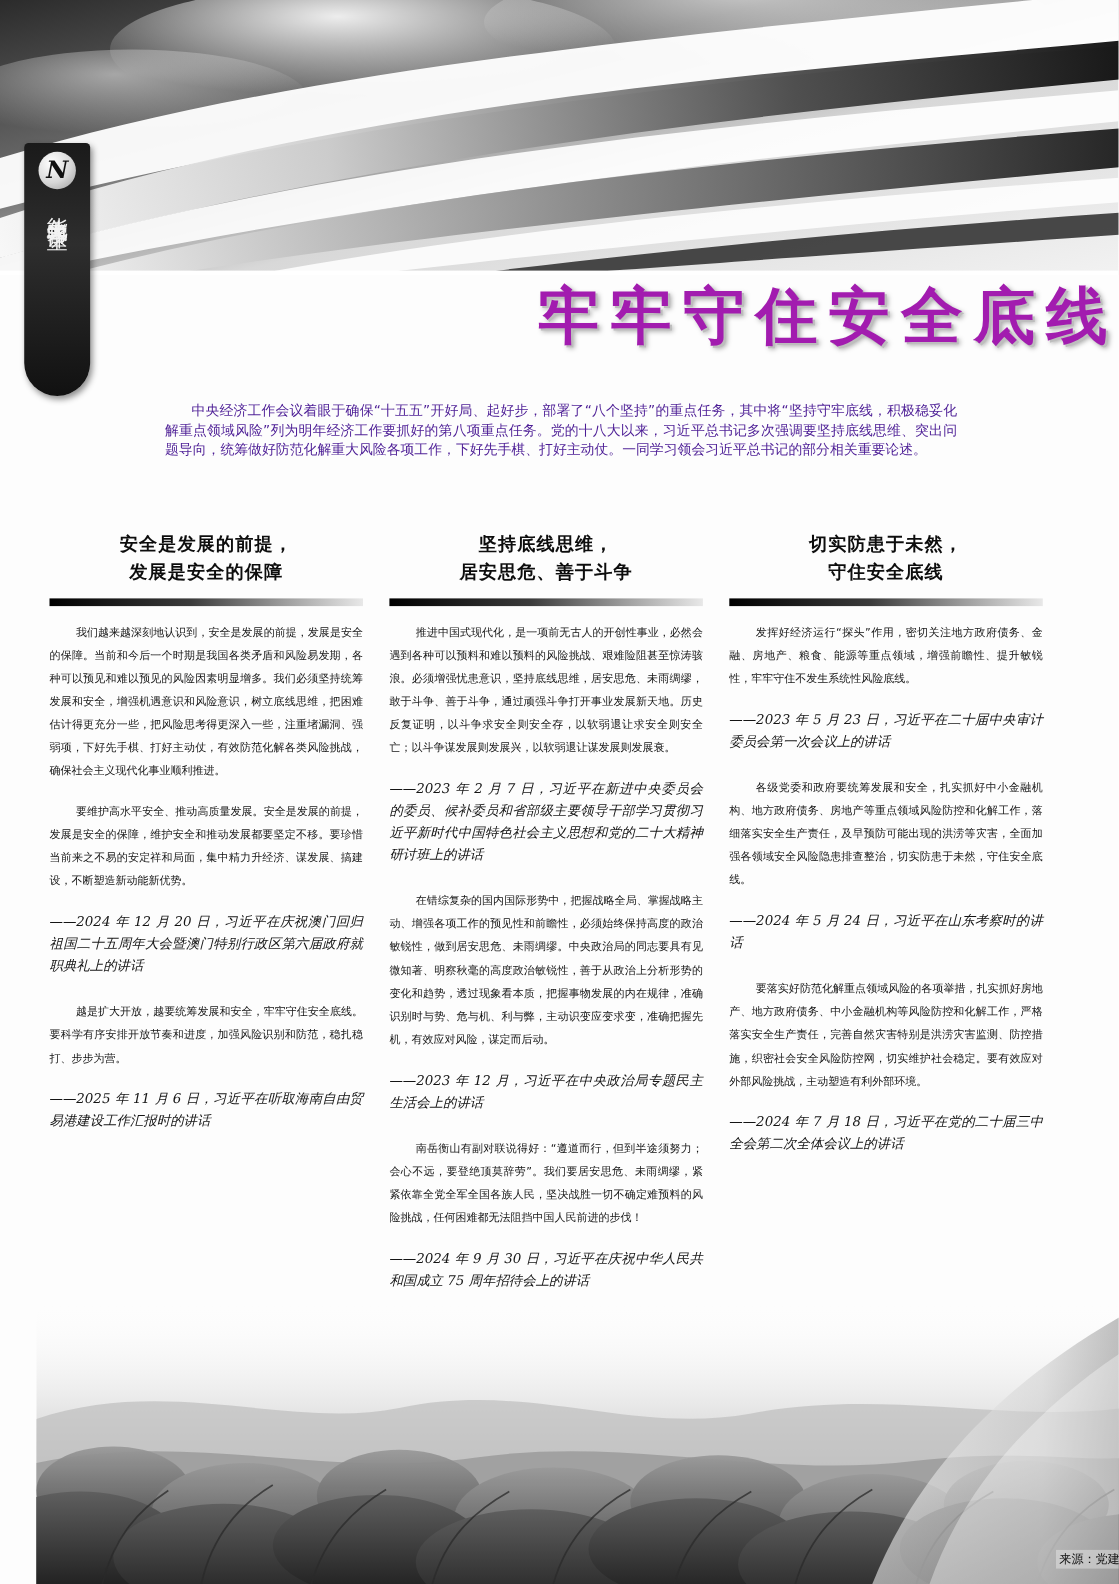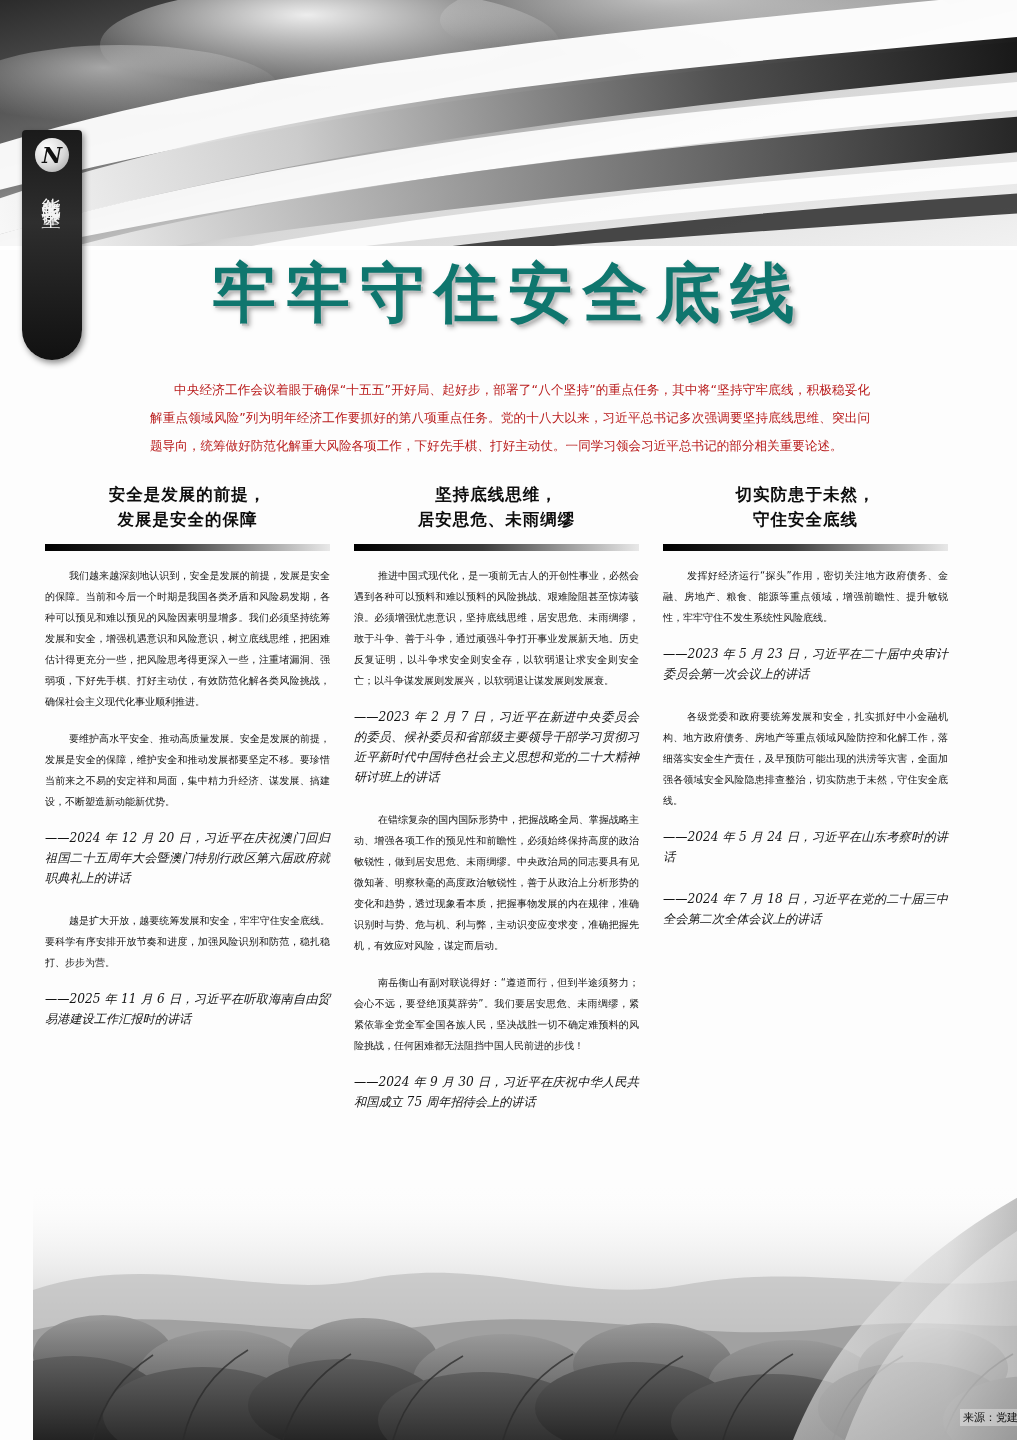--- a/index.html
+++ b/index.html
@@ -31,31 +31,31 @@
   }
   .plaque .vtext{
     margin-top:10px;color:#f3f3f3;font-size:19px;letter-spacing:2px;
     writing-mode:vertical-rl;text-orientation:upright;
     font-family:"DejaVu Serif","Liberation Serif",serif;
     height:170px;
   }
 
   
   .main-title{
-    position:absolute;left:0;top:250px;width:1017px;text-align:center;
-    font-size:64px;font-weight:bold;letter-spacing:10px;
-    color:#0f766e;
+    position:absolute;left:0;top:250px;width:1017px;text-align:right;
+    font-size:56px;font-weight:bold;letter-spacing:10px;
+    color:#a21caf;
     font-family:"DejaVu Sans","Liberation Sans",sans-serif;
     text-shadow:2px 2px 0 #bdbdbd, 3px 3px 5px rgba(0,0,0,.35);
   }
 
   
   .lead{
-    position:absolute;left:150px;top:376px;width:720px;
-    font-size:12.6px;line-height:28px;color:#b91c1c;text-align:justify;
+    position:absolute;left:150px;top:364px;width:720px;
+    font-size:12.6px;line-height:18px;color:#4c1d95;text-align:justify;
     text-indent:24px;
   }
 
   
   .cols{position:absolute;left:45px;top:482px;width:930px;display:flex;gap:24px;}
   .col{width:285px;}
   .col-head{
     text-align:center;font-weight:bold;font-size:16.5px;line-height:25px;
     letter-spacing:1px;color:#0d0d0d;
     font-family:"DejaVu Sans","Liberation Sans",sans-serif;
@@ -147,40 +147,42 @@
       <p>我们越来越深刻地认识到，安全是发展的前提，发展是安全的保障。当前和今后一个时期是我国各类矛盾和风险易发期，各种可以预见和难以预见的风险因素明显增多。我们必须坚持统筹发展和安全，增强机遇意识和风险意识，树立底线思维，把困难估计得更充分一些，把风险思考得更深入一些，注重堵漏洞、强弱项，下好先手棋、打好主动仗，有效防范化解各类风险挑战，确保社会主义现代化事业顺利推进。</p>
       <p>要维护高水平安全、推动高质量发展。安全是发展的前提，发展是安全的保障，维护安全和推动发展都要坚定不移。要珍惜当前来之不易的安定祥和局面，集中精力升经济、谋发展、搞建设，不断塑造新动能新优势。</p>
       <p class="src para-gap">——2024 年 12 月 20 日，习近平在庆祝澳门回归祖国二十五周年大会暨澳门特别行政区第六届政府就职典礼上的讲话</p>
       <p>越是扩大开放，越要统筹发展和安全，牢牢守住安全底线。要科学有序安排开放节奏和进度，加强风险识别和防范，稳扎稳打、步步为营。</p>
       <p class="src">——2025 年 11 月 6 日，习近平在听取海南自由贸易港建设工作汇报时的讲话</p>
     </div>
 
     <div class="col">
       <div class="col-head">
         <div>坚持底线思维，</div>
-        <div>居安思危、未雨绸缪</div>
+        <div>居安思危、善于斗争</div>
       </div>
       <div class="rule"></div>
       <p>推进中国式现代化，是一项前无古人的开创性事业，必然会遇到各种可以预料和难以预料的风险挑战、艰难险阻甚至惊涛骇浪。必须增强忧患意识，坚持底线思维，居安思危、未雨绸缪，敢于斗争、善于斗争，通过顽强斗争打开事业发展新天地。历史反复证明，以斗争求安全则安全存，以软弱退让求安全则安全亡；以斗争谋发展则发展兴，以软弱退让谋发展则发展衰。</p>
       <p class="src para-gap">——2023 年 2 月 7 日，习近平在新进中央委员会的委员、候补委员和省部级主要领导干部学习贯彻习近平新时代中国特色社会主义思想和党的二十大精神研讨班上的讲话</p>
       <p>在错综复杂的国内国际形势中，把握战略全局、掌握战略主动、增强各项工作的预见性和前瞻性，必须始终保持高度的政治敏锐性，做到居安思危、未雨绸缪。中央政治局的同志要具有见微知著、明察秋毫的高度政治敏锐性，善于从政治上分析形势的变化和趋势，透过现象看本质，把握事物发展的内在规律，准确识别时与势、危与机、利与弊，主动识变应变求变，准确把握先机，有效应对风险，谋定而后动。</p>
+      <p class="src para-gap">——2023 年 12 月，习近平在中央政治局专题民主生活会上的讲话</p>
       <p>南岳衡山有副对联说得好：“遵道而行，但到半途须努力；会心不远，要登绝顶莫辞劳”。我们要居安思危、未雨绸缪，紧紧依靠全党全军全国各族人民，坚决战胜一切不确定难预料的风险挑战，任何困难都无法阻挡中国人民前进的步伐！</p>
       <p class="src">——2024 年 9 月 30 日，习近平在庆祝中华人民共和国成立 75 周年招待会上的讲话</p>
     </div>
 
     <div class="col">
       <div class="col-head">
         <div>切实防患于未然，</div>
         <div>守住安全底线</div>
       </div>
       <div class="rule"></div>
       <p>发挥好经济运行“探头”作用，密切关注地方政府债务、金融、房地产、粮食、能源等重点领域，增强前瞻性、提升敏锐性，牢牢守住不发生系统性风险底线。</p>
       <p class="src para-gap">——2023 年 5 月 23 日，习近平在二十届中央审计委员会第一次会议上的讲话</p>
       <p>各级党委和政府要统筹发展和安全，扎实抓好中小金融机构、地方政府债务、房地产等重点领域风险防控和化解工作，落细落实安全生产责任，及早预防可能出现的洪涝等灾害，全面加强各领域安全风险隐患排查整治，切实防患于未然，守住安全底线。</p>
       <p class="src para-gap">——2024 年 5 月 24 日，习近平在山东考察时的讲话</p>
+      <p>要落实好防范化解重点领域风险的各项举措，扎实抓好房地产、地方政府债务、中小金融机构等风险防控和化解工作，严格落实安全生产责任，完善自然灾害特别是洪涝灾害监测、防控措施，织密社会安全风险防控网，切实维护社会稳定。要有效应对外部风险挑战，主动塑造有利外部环境。</p>
       <p class="src">——2024 年 7 月 18 日，习近平在党的二十届三中全会第二次全体会议上的讲话</p>
     </div>
 
   </div>
 
   <div class="foliage">
     <svg width="1017" height="300" viewBox="0 0 1017 300" xmlns="http://www.w3.org/2000/svg">
       <defs>
         <linearGradient id="mist" x1="0" y1="0" x2="0" y2="1">
           <stop offset="0%" stop-color="#ffffff" stop-opacity="0"></stop>

